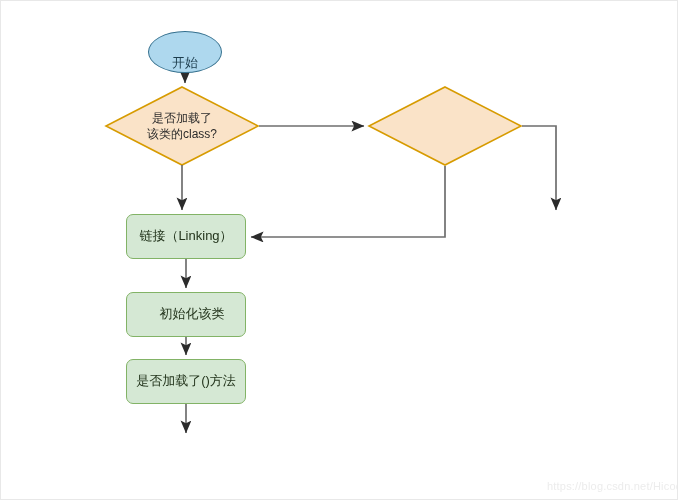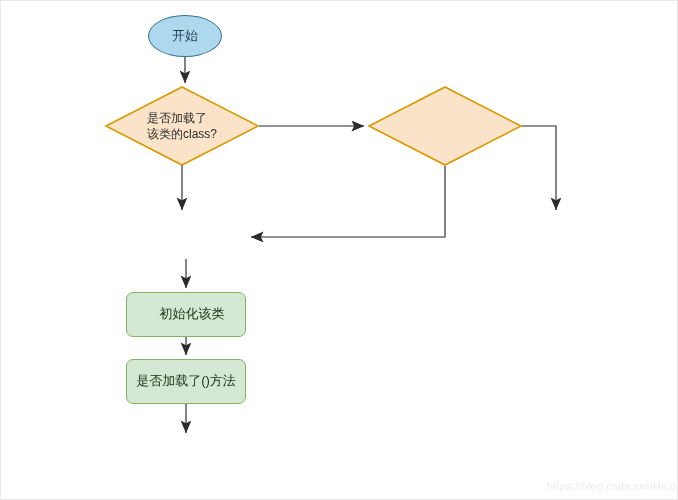--- a/index.html
+++ b/index.html
@@ -56,21 +56,21 @@
   }
   .decision-text {
     position: absolute;
     left: 0;
     top: 0;
     width: 100%;
     height: 100%;
     display: flex;
     align-items: center;
     justify-content: center;
-    text-align: left;
+    text-align: center;
     font-size: 12px;
     color: #2b2b2b;
     line-height: 1.35;
     white-space: pre-line;
   }
   
   .process {
     background: #d5e8d4;
     border: 1.4px solid #82b366;
     border-radius: 7px;
@@ -116,30 +116,33 @@
       <path d="M258,125 L363,125" marker-end="url(#arrow)"></path>
       <path d="M181,164 L181,209" marker-end="url(#arrow)"></path>
       <path d="M444,165 L444,236 L250,236" marker-end="url(#arrow)"></path>
       <path d="M521,125 L555,125 L555,209" marker-end="url(#arrow)"></path>
       <path d="M185,258 L185,287" marker-end="url(#arrow)"></path>
       <path d="M185,336 L185,354" marker-end="url(#arrow)"></path>
       <path d="M185,403 L185,432" marker-end="url(#arrow)"></path>
     </g>
   </svg>
 
-  <div class="node terminator" style="left:147px; top:14px; width:74px; height:42px;">
+  <div class="node terminator" style="left:147px; top:30px; width:74px; height:42px;align-items:flex-end;">
     <span class="label">开始</span>
   </div>
 
   <div class="decision-wrap" style="left:105px; top:86px; width:152px; height:78px;">
     <div class="decision-text">是否加载了
 该类的class?</div>
   </div>
 
 
+  <div class="node process" style="left:125px; top:213px; width:120px; height:45px;">
+    <span class="label">链接（Linking）</span>
+  </div>
 
 
   <div class="node process" style="left:125px; top:291px; width:120px; height:45px;padding-left:12px;">
     <span class="label">初始化该类</span>
   </div>
 
   <div class="node process" style="left:125px; top:358px; width:120px; height:45px;">
     <span class="label">是否加载了()方法</span>
   </div>
 

